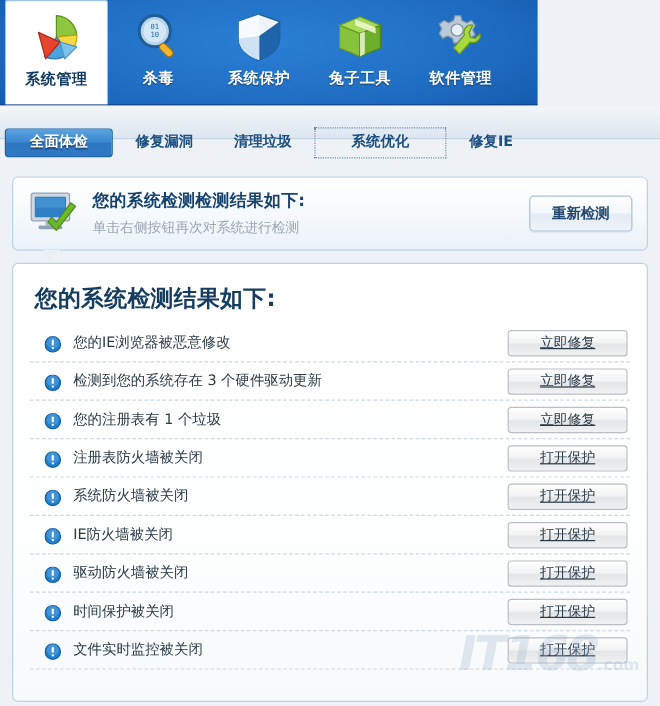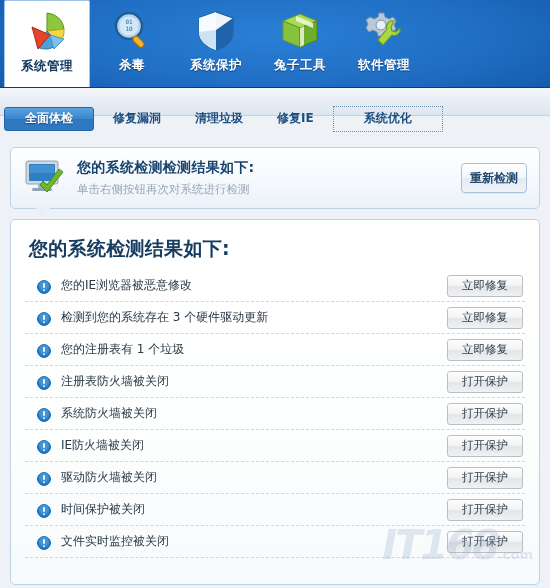--- a/index.html
+++ b/index.html
@@ -9,21 +9,21 @@
     font-family:"DejaVu Sans","Liberation Sans",sans-serif;
     background:#eef2f7;
     overflow:hidden;
     position:relative;
   }
 
   
   #toolbar{
     position:relative;
     height:88px;
-    width:550px;
+    width:448px;
     background:
       radial-gradient(ellipse 110% 160% at 50% 40%, #2a7fd4 0%, #1f6ec4 35%, #10519f 72%, #0b3d82 100%);
     overflow:hidden;
   }
   #toolbar:after{
     content:"";position:absolute;left:0;right:0;bottom:0;height:1px;background:#0a3b7e;
   }
   .tb-items{
     position:absolute;left:0;top:0;height:88px;width:550px;
     display:flex; align-items:flex-start;
@@ -103,21 +103,21 @@
     background:linear-gradient(#eaf1f8,#e6eef7);
     clip-path:polygon(0 0, 100% 0, 38% 100%);
     border-left:1px solid #bcd2e6;border-right:1px solid #bcd2e6;
   }
   .banner-ico{ width:44px;height:40px;flex:0 0 44px;position:relative; margin-right:10px;}
   .banner-txt{ flex:1 1 auto; }
   .banner-title{ font-size:14px;font-weight:bold;color:#16436e; letter-spacing:.3px;}
   .banner-sub{ font-size:11.5px;color:#9aa7b3;margin-top:5px;}
   .btn-rescan{
     flex:0 0 auto;
-    width:66px;height:30px;
+    width:86px;height:30px;
     background:linear-gradient(#ffffff 0%,#f2f6fa 48%,#e3ebf3 52%,#eef3f8 100%);
     border:1px solid #a9c1d6;
     border-radius:4px;
     font-size:12px;color:#23476e;font-weight:bold;
     display:flex;align-items:center;justify-content:center;
     cursor:pointer;
     box-shadow:0 1px 1px rgba(0,0,0,.06), inset 0 1px 0 #fff;
   }
 
   
@@ -144,29 +144,30 @@
   .row .warn-ico{
     width:14px;height:14px;flex:0 0 14px;margin:0 10px 0 12px;position:relative;
   }
   .row .rtext{
     flex:1 1 auto;
     font-size:12px;color:#2b3a46;
     white-space:nowrap;
   }
   .btn-act{
     flex:0 0 auto;
-    width:76px;height:22px;
+    width:100px;height:22px;
     background:linear-gradient(#fdfdfd 0%,#f3f4f5 46%,#e3e5e7 54%,#f0f1f2 100%);
     border:1px solid #b9bec4;
     border-radius:3px;
     font-size:11.5px;color:#2a3a48;
     display:flex;align-items:center;justify-content:center;
     cursor:pointer;
     margin-right:2px;
     box-shadow:inset 0 1px 0 #fff;
+    text-decoration:underline;
   }
 
   
   #wm{
     position:absolute;
     right:6px;bottom:16px;
     font-size:40px;font-weight:bold;font-style:italic;
     color:rgba(150,175,200,.28);
     letter-spacing:-2px;
     pointer-events:none;
@@ -230,22 +231,22 @@
     </svg></div>
         <div class="tb-label">软件管理</div>
       </div>
     </div>
 </div>
 
 <div id="tabstrip">
     <div class="tab active">全面体检</div>
     <div class="tab">修复漏洞</div>
     <div class="tab">清理垃圾</div>
+    <div class="tab focused">系统优化</div>
     <div class="tab">修复IE</div>
-    <div class="tab focused">系统优化</div>
   </div>
 
 <div id="banner-wrap">
   <div id="banner">
     <div class="tail"></div>
     <div class="banner-ico">
       <svg width="44" height="40" viewBox="0 0 44 40">
         <rect x="3" y="3" width="32" height="23" rx="2" fill="#cfd8e0" stroke="#8fa3b5" stroke-width="1"></rect>
         <rect x="6" y="6" width="26" height="17" rx="1" fill="#2f7fc4"></rect>
         <rect x="7" y="7" width="24" height="8" fill="#4a9ad8" opacity=".7"></rect>

